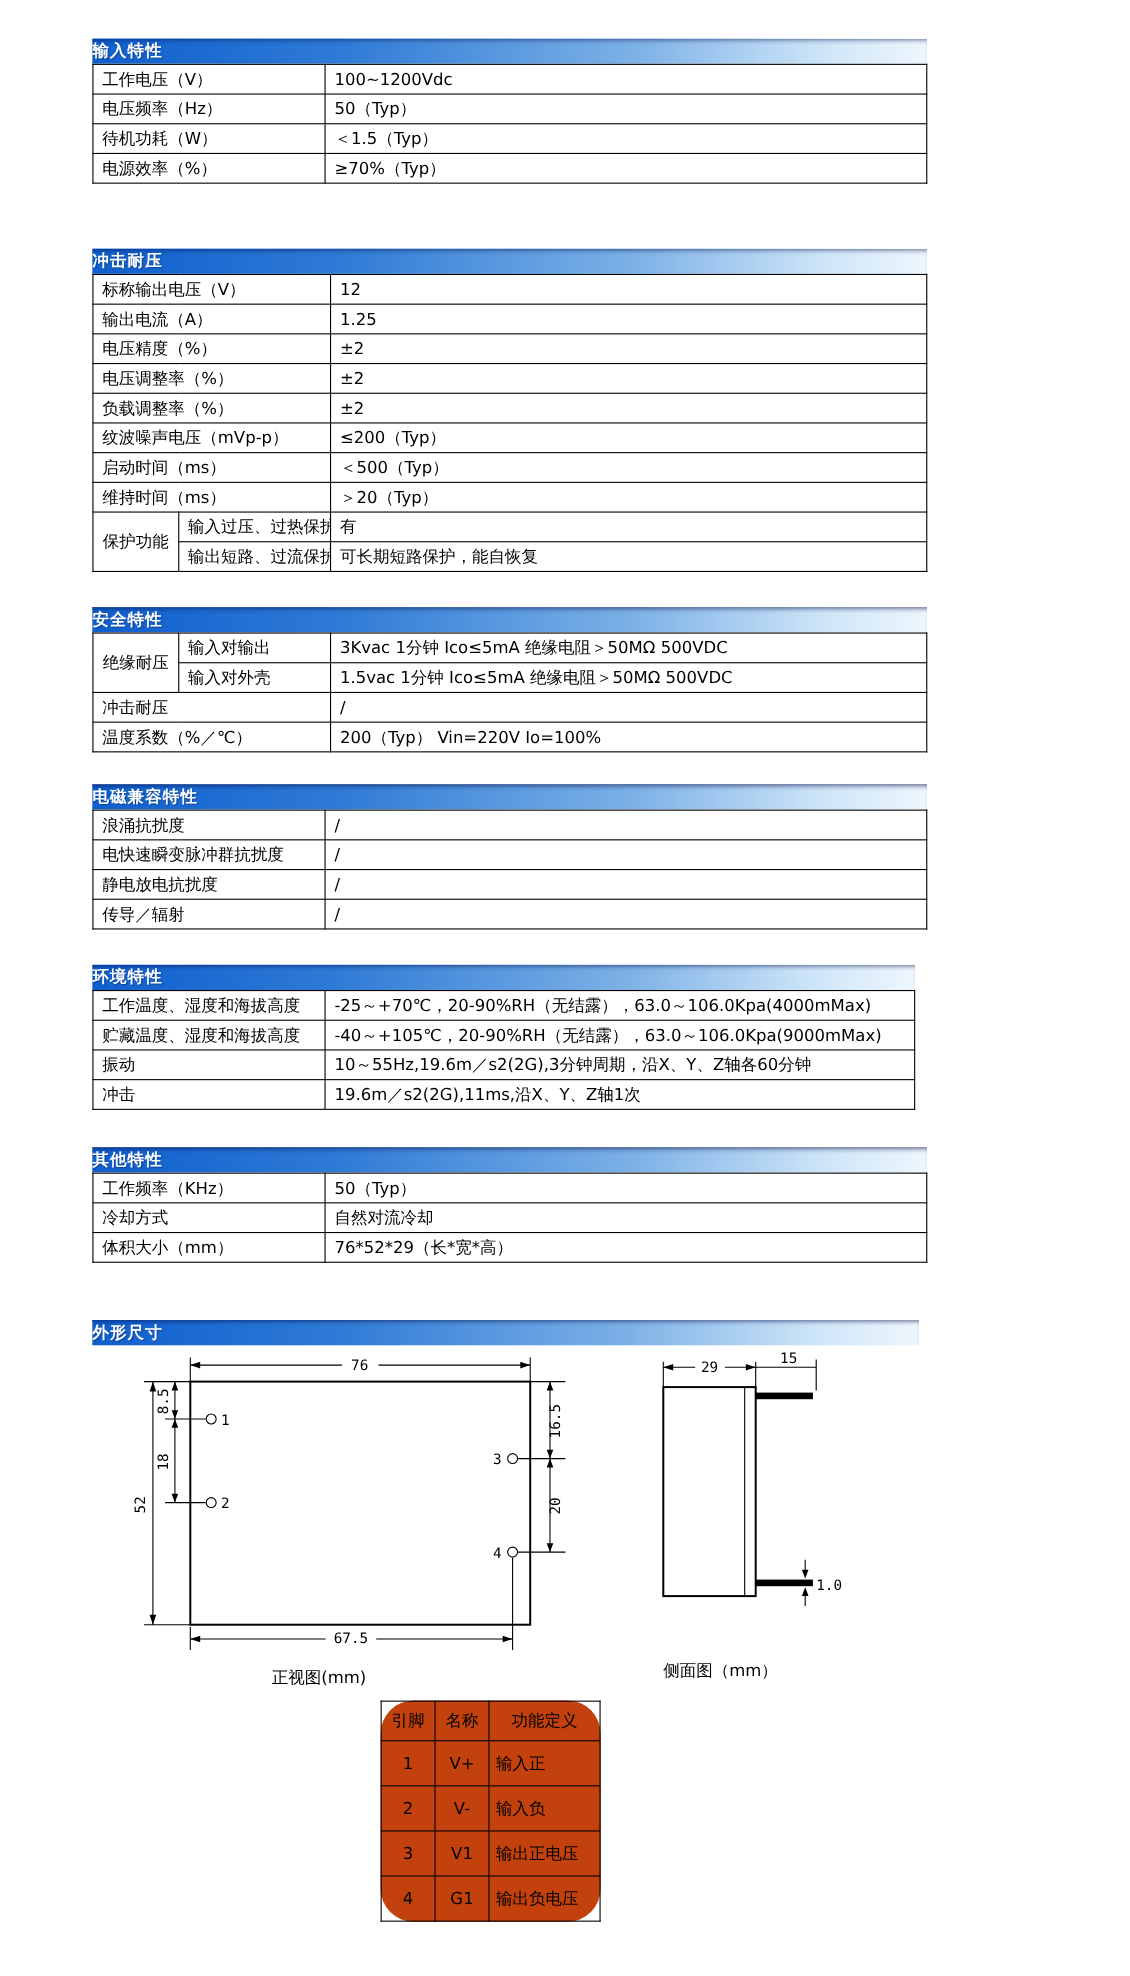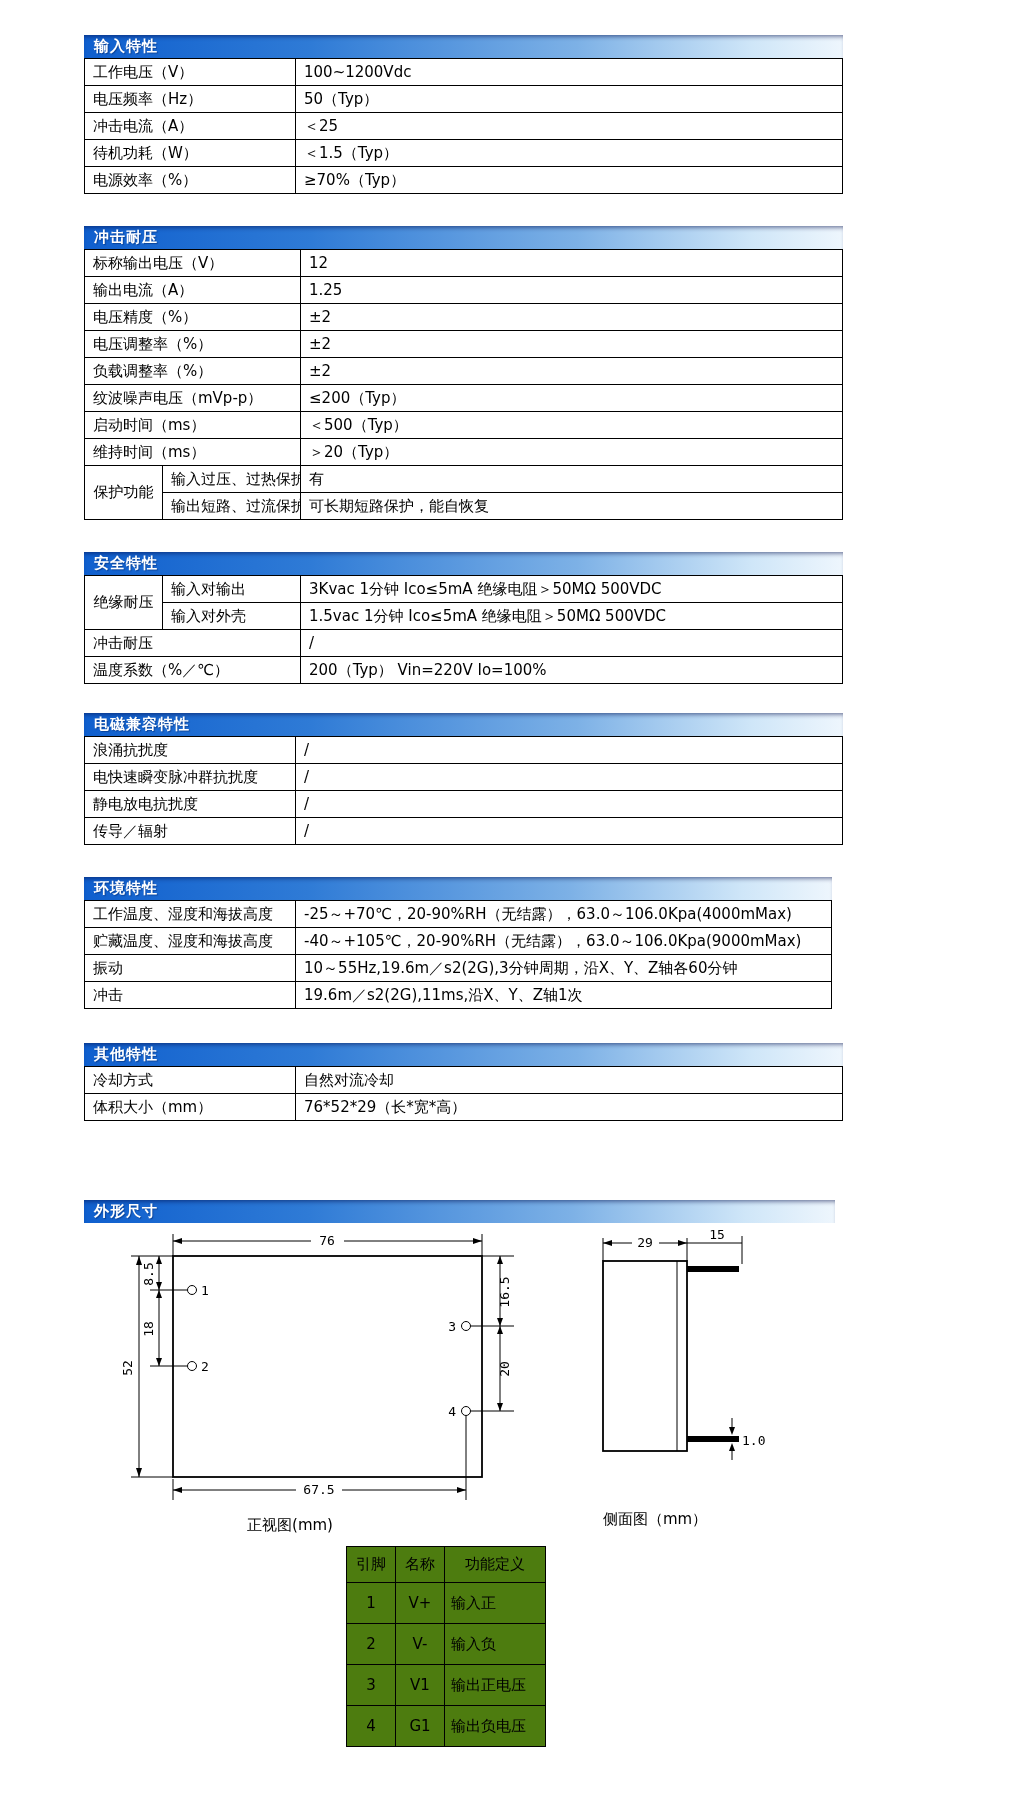--- a/index.html
+++ b/index.html
@@ -2,41 +2,41 @@
 <html><head>
 <meta charset="utf-8">
 <style>
   html,body{margin:0;padding:0;}
   body{
     width:1027px;height:1796px;position:relative;background:#ffffff;
     font-family:"DejaVu Sans",sans-serif;color:#000;
   }
   .sec{position:absolute;left:84px;width:759px;}
   .bar{
-    height:23px;line-height:23px;padding-left:10px;box-sizing:border-box;
+    height:23px;line-height:23px;padding-left:0;box-sizing:border-box;
     color:#fff;font-size:15px;font-weight:bold;letter-spacing:1px;
     background:linear-gradient(90deg,#0f5fce 0%,#2f7bd6 30%,#7db1e6 65%,#cfe6f8 88%,#eef6fd 100%);
     box-shadow:inset 0 4px 5px -3px rgba(0,10,70,.65);
     text-shadow:1px 1px 1px rgba(0,40,110,.55);
   }
   table.spec{border-collapse:collapse;width:100%;table-layout:fixed;background:#fff;}
   table.spec td{
     border:1px solid #000;font-size:15px;height:26px;
     padding:0 8px;white-space:nowrap;overflow:hidden;vertical-align:middle;
   }
   td.lab{padding-left:10px;}
   td.val{padding-left:12px;position:relative;}
   td.ctr{text-align:center;padding:0 2px;}
   td.sub{padding:0 4px;}
   td.vtop{vertical-align:top;padding-top:3px;}
   .c-label{width:211px;}
   .c-g1{width:78px;}
   .c-g2{width:138px;}
   
-  .pins{border-collapse:collapse;table-layout:fixed;background:#4d7c0f;}
+  .pins{border-collapse:collapse;table-layout:fixed;background:#c2410c;border-radius:30px;}
   .pins td{border:1px solid #000;font-size:15px;}
   .pins td.ph{height:33px;text-align:center;}
   .pins td.pc{height:38px;text-align:center;}
   .pins td.pd{height:38px;padding-left:6px;white-space:nowrap;}
   .pc1{width:49px;} .pc2{width:49px;} .pc3{width:101px;}
   
   .drawing{position:absolute;left:84px;top:1228px;width:710px;height:320px;}
   svg text{font-family:"DejaVu Sans Mono",monospace;font-size:13px;fill:#000;}
   svg text.cjk{font-family:"DejaVu Sans",sans-serif;font-size:15px;}
   svg .ln{stroke:#000;stroke-width:1;fill:none;}
@@ -56,24 +56,20 @@
     <tbody>
         <tr>
           <td class="lab">工作电压（V）</td>
           <td class="val">100~1200Vdc</td>
         </tr>
     <tr>
           <td class="lab">电压频率（Hz）</td>
           <td class="val">50（Typ）</td>
         </tr>
     <tr>
-          <td class="lab">冲击电流（A）</td>
-          <td class="val">＜25</td>
-        </tr>
-    <tr>
           <td class="lab">待机功耗（W）</td>
           <td class="val">＜1.5（Typ）</td>
         </tr>
     <tr>
           <td class="lab">电源效率（%）</td>
           <td class="val">≥70%（Typ）</td>
         </tr>
   </tbody>
     </table>
 </div>
@@ -219,20 +215,24 @@
 </div>
 
 <div class="sec" style="top:1043px">
   <div class="bar"><span>其他特性</span></div>
   <table class="spec">
     <colgroup>
         <col class="c-label">
         <col>
       </colgroup>
     <tbody>
+        <tr>
+          <td class="lab">工作频率（KHz）</td>
+          <td class="val">50（Typ）</td>
+        </tr>
     <tr>
           <td class="lab">冷却方式</td>
           <td class="val">自然对流冷却</td>
         </tr>
     <tr>
           <td class="lab">体积大小（mm）</td>
           <td class="val">76*52*29（长*宽*高）</td>
         </tr>
   </tbody>
     </table>

